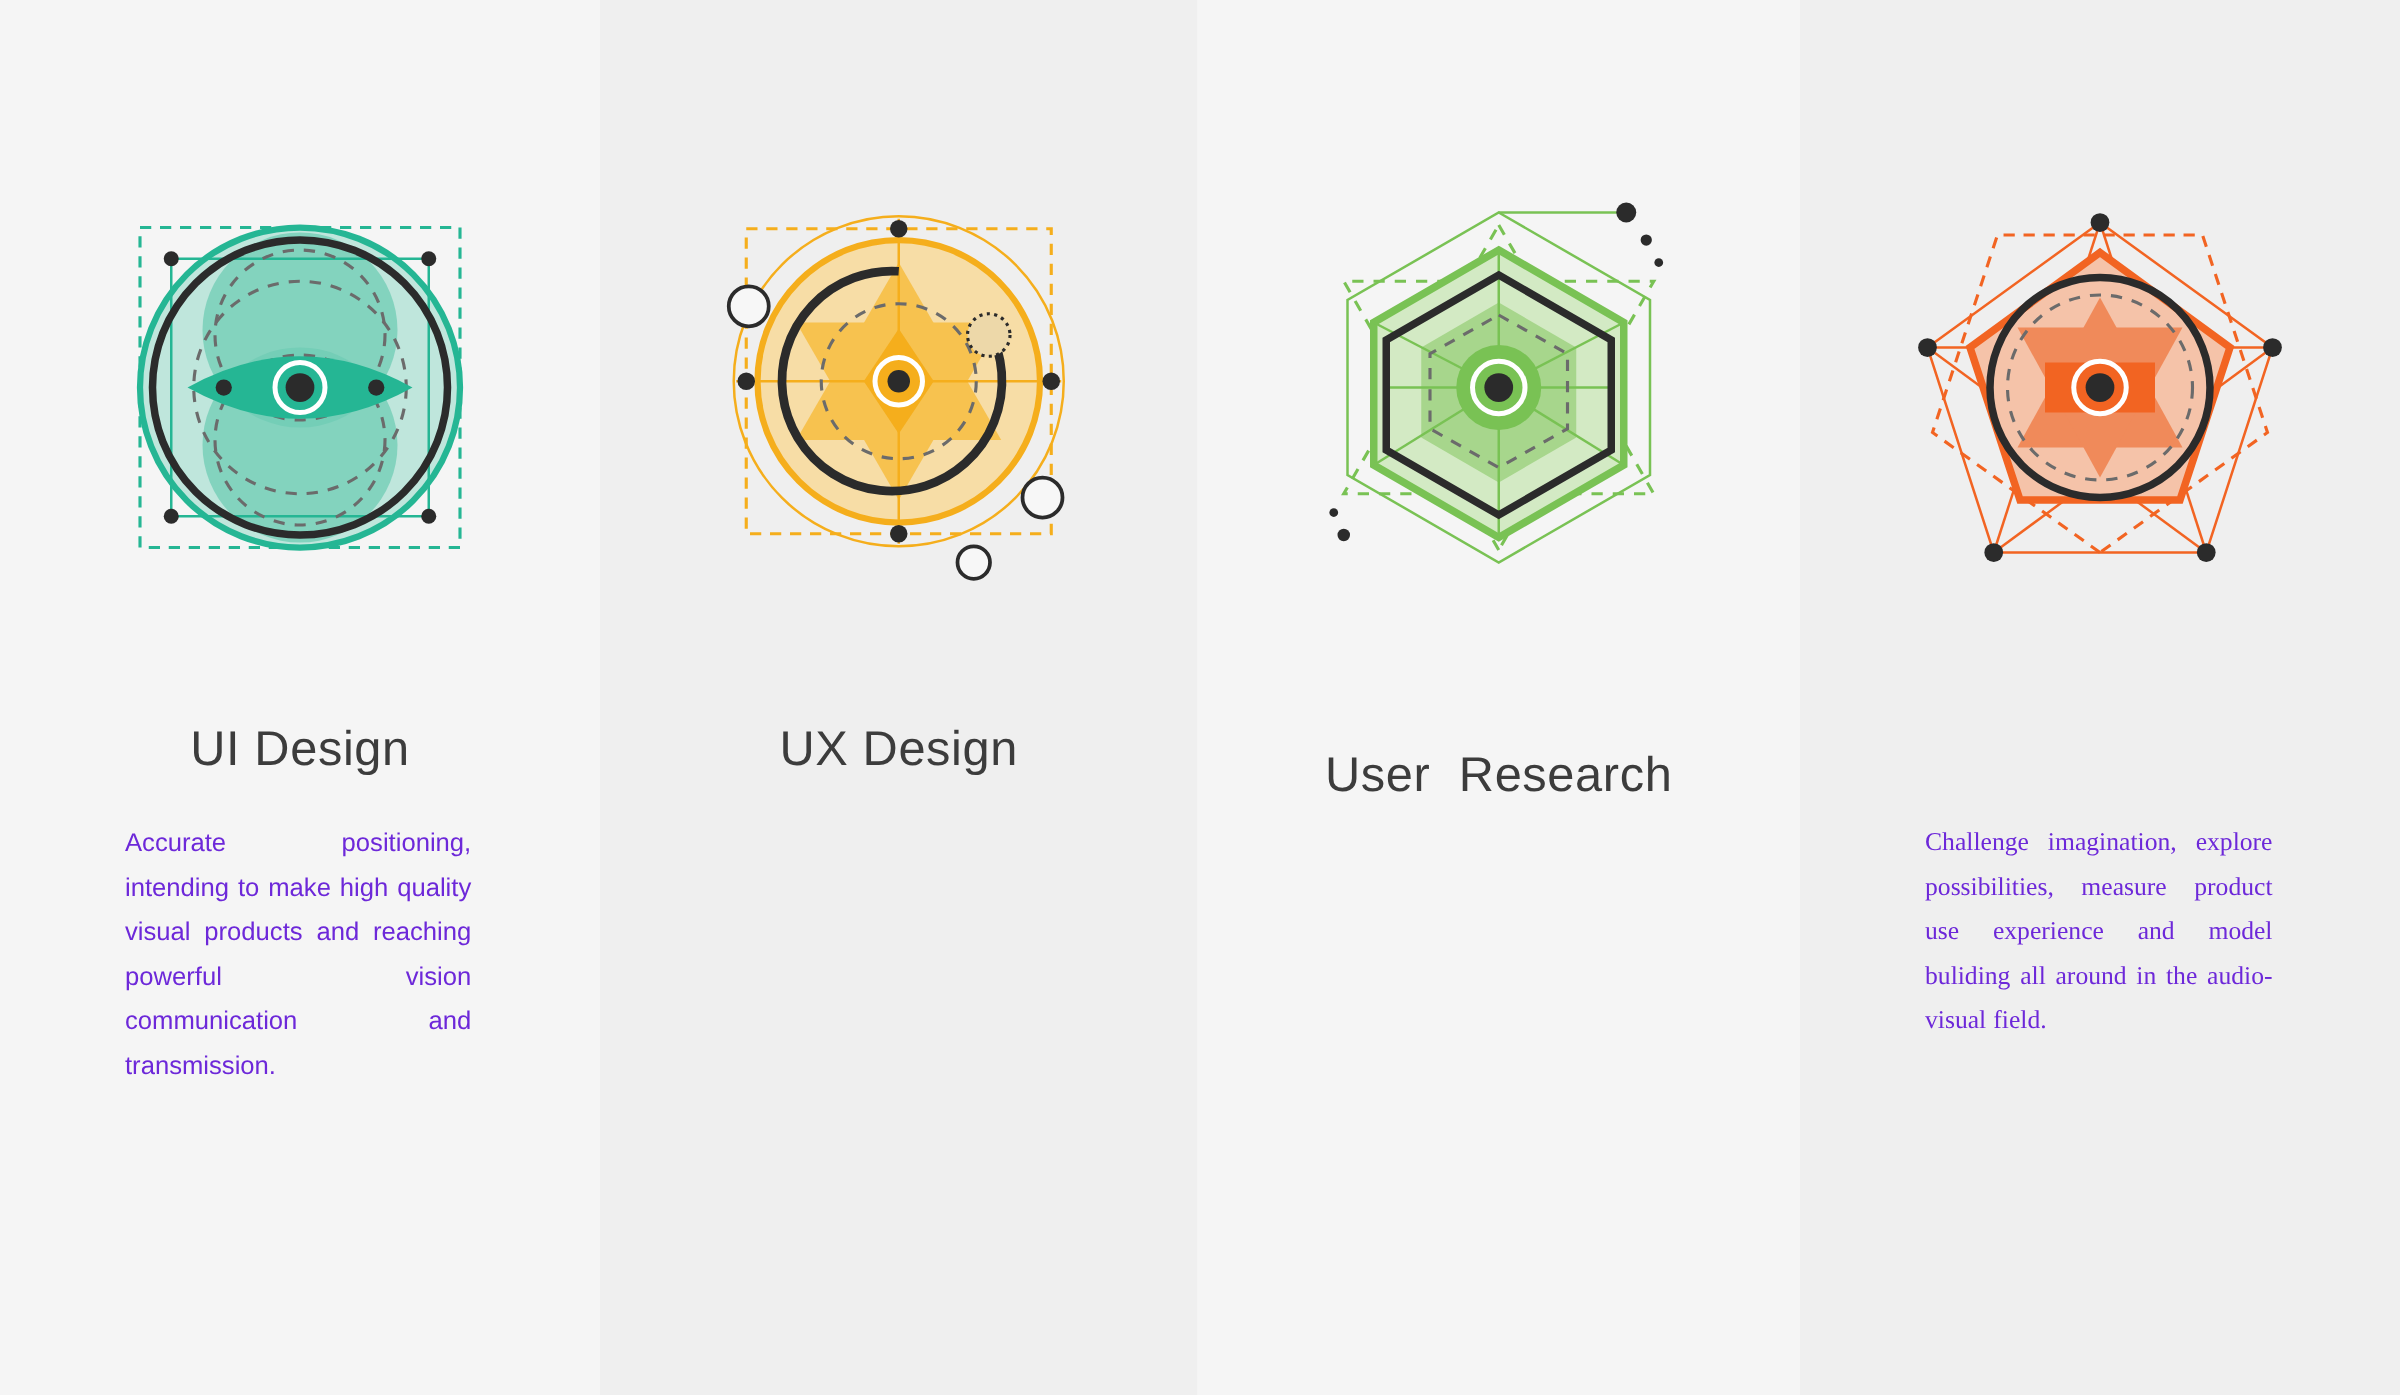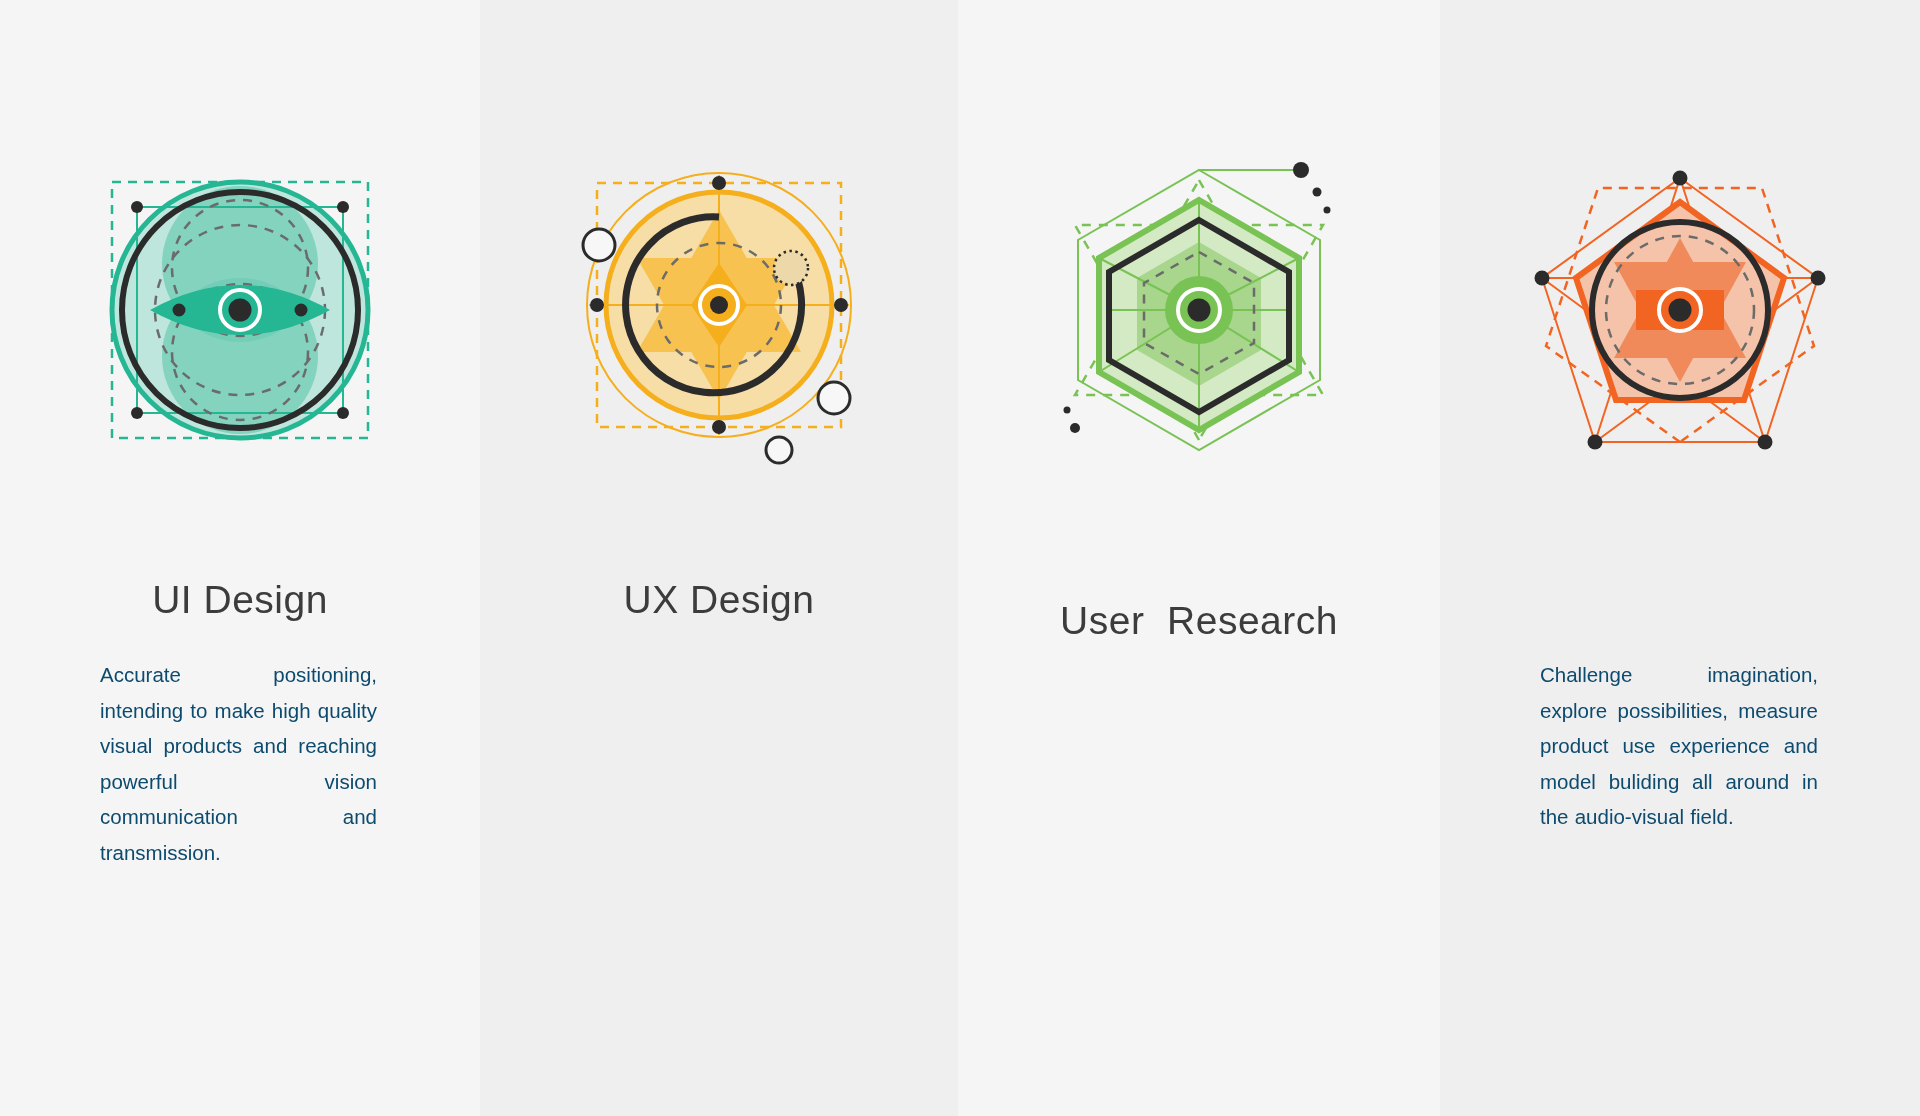--- a/index.html
+++ b/index.html
@@ -49,21 +49,21 @@
     font-size: 39px;
     font-weight: 400;
     letter-spacing: 0.5px;
     color: #3C3C3C;
     white-space: pre;
   }
   .card-body {
     position: absolute;
     font-size: 20.5px;
     line-height: 35.5px;
-    color: #0c4a6e;
+    color: #6d28d9;
     text-align: justify;
     text-align-last: left;
     text-justify: inter-word;
     word-spacing: 0.5px;
     hyphens: none;
   }
 
   
   #col-1 { width: 480px; }
   #col-2 { width: 478px; }
@@ -76,21 +76,21 @@
   #col-4 .icon-wrap { top: 160px; }
 
   #col-1 .card-title { top: 578px; }
   #col-2 .card-title { top: 578px; }
   #col-3 .card-title { top: 587px; margin-top: 12px; }
   #col-4 .card-title { top: 578px; }
 
   #col-1 .card-body { left: 100px; width: 277px; top: 657px; }
   #col-2 .card-body { left: 102px; width: 276px; top: 657px; }
   #col-3 .card-body { left: 104px; width: 272px; top: 657px; }
-  #col-4 .card-body { left: 100px; width: 278px; top: 657px; }
+  #col-4 .card-body { left: 100px; width: 278px; top: 657px; font-family: Liberation Serif, serif; }
 </style>
 </head>
 <body>
 
 <div class="board">
 
   <section class="col" id="col-1">
     <div class="col-inner">
       <div class="icon-wrap">
         <svg viewBox="0 0 300 300" xmlns="http://www.w3.org/2000/svg">

